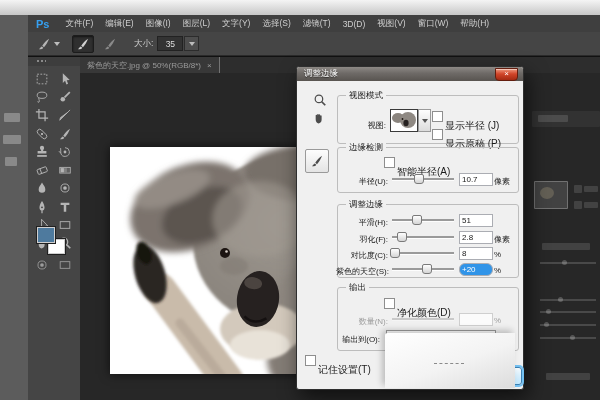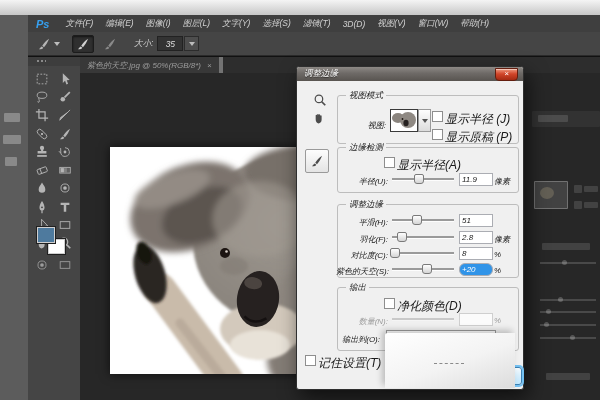--- a/index.html
+++ b/index.html
@@ -1,19 +1,19 @@
 <!DOCTYPE html>
 <html><head>
 <meta charset="utf-8">
 <style>
   html,body{margin:0;padding:0;background:#111;}
   #screen{position:relative;width:600px;height:400px;overflow:hidden;
     font-family:"Liberation Sans","DejaVu Sans",sans-serif;
     -webkit-font-smoothing:antialiased;}
-  .abs{position:absolute;font-style:italic;}
+  .abs{position:absolute;}
   
   .top-band{left:0;top:0;width:600px;height:15px;background:linear-gradient(#f4f4f4,#c7c7c7);}
   .left-strip{left:0;top:15px;width:28px;height:385px;background:#5c5c5c;}
   .smudge{background:rgba(255,255,255,.28);border-radius:1px;filter:blur(.6px);}
   .menubar{left:28px;top:15px;width:572px;height:18px;background:#3f3f3f;border-bottom:1px solid #2a2a2a;
     display:flex;align-items:center;color:#cfcfcf;font-size:8.5px;}
   .ps-logo{color:#36a0f0;font-weight:bold;font-size:11px;margin:0 10px 0 8px;}
   .menu-item{padding:0 6px;white-space:nowrap;}
   .optionsbar{left:28px;top:32px;width:572px;height:23px;background:#454545;border-bottom:1px solid #2a2a2a;
     display:flex;align-items:center;color:#cfcfcf;font-size:8.5px;}
@@ -26,21 +26,21 @@
   .toolpanel{left:28px;top:57px;width:52px;height:343px;background:#454545;border-right:1px solid #2a2a2a;}
   .panel-grip{position:absolute;left:0;top:0;width:52px;height:9px;background:#3d3d3d;}
   .panel-grip::after{content:"";position:absolute;left:8px;top:3px;width:10px;height:2px;
     background:radial-gradient(circle,#8a8a8a 1px,transparent 1px);background-size:4px 2px;}
   .ticon{position:absolute;width:14px;height:14px;color:#b5b5b5;}
   .ticon svg{width:14px;height:14px;display:block;}
   .dkicon{color:#4c4c4c;}
   .swatch{position:absolute;border:1px solid #202020;box-shadow:inset 0 0 0 1px #cfcfcf;}
   .tabbar{left:80px;top:57px;width:520px;height:16px;background:#2d2d2d;display:flex;z-index:2;}
   .tab{height:16px;display:flex;align-items:center;padding:0 7px;font-size:8px;white-space:nowrap;}
-  .tab-inactive{background:#383838;color:#9b9b9b;border-right:4px solid #737373;justify-content:space-between;}
+  .tab-inactive{background:#383838;color:#9b9b9b;border-right:1px solid #737373;justify-content:space-between;}
   .tab-active{background:#525252;color:#d8d8d8;}
   .tabclose{margin-left:6px;font-size:8px;color:#9b9b9b;}
   .canvas{left:80px;top:73px;width:520px;height:327px;background:#272727;overflow:hidden;}
   .document{position:absolute;left:30px;top:74px;width:330px;height:227px;background:#fff;
     box-shadow:0 0 10px rgba(0,0,0,.65);overflow:hidden;}
   
   .ghost{position:absolute;left:452px;top:0;width:68px;height:327px;}
   .gblock{position:absolute;background:rgba(255,255,255,.13);border-radius:1px;}
   .gline{position:absolute;height:2px;background:rgba(255,255,255,.16);}
   .gdot{position:absolute;width:5px;height:5px;border-radius:50%;background:rgba(255,255,255,.22);}
@@ -49,21 +49,21 @@
     border-radius:3px;box-shadow:4px 8px 20px rgba(0,0,0,.6);z-index:40;color:#1a1a1a;font-size:8.5px;}
   .titlebar{position:absolute;left:0;top:0;right:0;height:14px;border-radius:2px 2px 0 0;
     background:linear-gradient(#8d8985,#6e6a67 45%,#585450);display:flex;align-items:center;}
   .title{color:#fff;font-size:8.5px;margin-left:7px;text-shadow:0 1px 1px rgba(0,0,0,.6);}
   .closebtn{position:absolute;right:5px;top:1px;width:21px;height:11px;color:#fff;font-size:8px;line-height:10px;
     text-align:center;background:linear-gradient(#ef9a80,#d14529 45%,#a42a12);border:1px solid #641d0e;
     border-radius:0 0 4px 4px;box-shadow:inset 0 1px 0 rgba(255,255,255,.45);}
   .group{position:absolute;left:40px;width:180px;border:1px solid #bdbdbd;border-radius:3px;}
   .legend{position:absolute;top:-6px;left:8px;background:#f0f0f0;padding:0 3px;font-size:8.5px;color:#1a1a1a;white-space:nowrap;}
   .cb{position:absolute;width:9px;height:9px;background:#fff;border:1px solid #8e8e8e;}
-  .cb-label{position:absolute;white-space:nowrap;font-size:12px;}
+  .cb-label{position:absolute;white-space:nowrap;font-size:10px;margin-top:8px;}
   .rlabel{position:absolute;width:52px;text-align:right;white-space:nowrap;font-size:8px;}
   .slider{position:absolute;height:10px;}
   .slider::before{content:"";position:absolute;left:0;right:0;top:4px;height:2px;background:#9a9a9a;border-bottom:1px solid #fdfdfd;}
   .slider.dis::before{background:#c9c9c9;border-bottom:1px solid #f5f5f5;}
   .thumb{position:absolute;top:0;width:8px;height:8px;margin-left:-4px;background:linear-gradient(#fefefe,#d5d5d5);
     border:1px solid #7a7a7a;border-radius:2px 2px 3px 3px;}
   .vbox{position:absolute;width:28px;height:11px;background:#fff;border:1px solid #abadb3;font-size:8px;
     padding:0 2px;line-height:11px;}
   .vbox.dis{border-color:#cfcfcf;background:#fbfbfb;}
   .vbox.sel{background:#3094e8;color:#fff;border-radius:6px;}
@@ -389,26 +389,26 @@
       </div>
       <span class="cb" style="left:94px;top:15px"></span>
       <span class="cb-label" style="left:107px;top:15px">显示半径 (J)</span>
       <span class="cb" style="left:94px;top:33px"></span>
       <span class="cb-label" style="left:107px;top:33px">显示原稿 (P)</span>
     </div>
 
     <div class="group" style="top:80px;height:44px">
       <span class="legend">边缘检测</span>
       <span class="cb" style="left:46px;top:9px"></span>
-      <span class="cb-label" style="left:59px;top:9px">显示半径(A)</span>
+      <span class="cb-label" style="left:59px;top:9px">智能半径(A)</span>
       <span class="rlabel" style="left:-2px;top:28px">半径(U):</span>
       <div class="slider" style="left:54px;top:26px;width:62px">
         <div class="thumb" style="left: 42%;"></div>
       </div>
-      <span class="vbox" style="left:121px;top:25px">11.9</span>
+      <span class="vbox" style="left:121px;top:25px">10.7</span>
       <span class="unit" style="left:156px;top:28px">像素</span>
     </div>
 
     <div class="group" style="top:137px;height:72px">
       <span class="legend">调整边缘</span>
 
       <span class="rlabel" style="left:-2px;top:12px">平滑(H):</span>
       <div class="slider" style="left:54px;top:10px;width:62px">
         <div class="thumb" style="left: 38%;"></div>
       </div>

